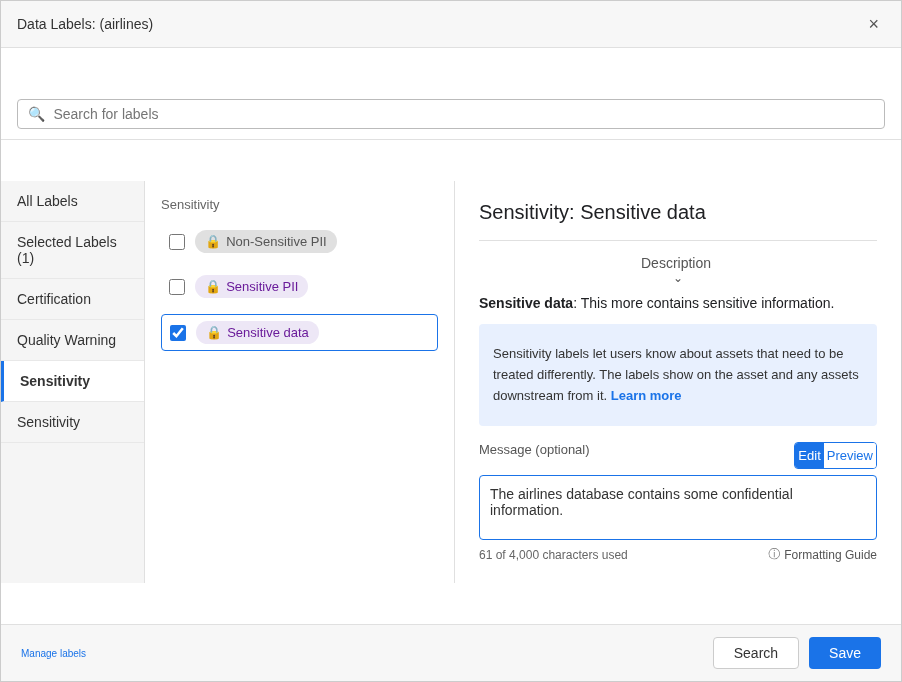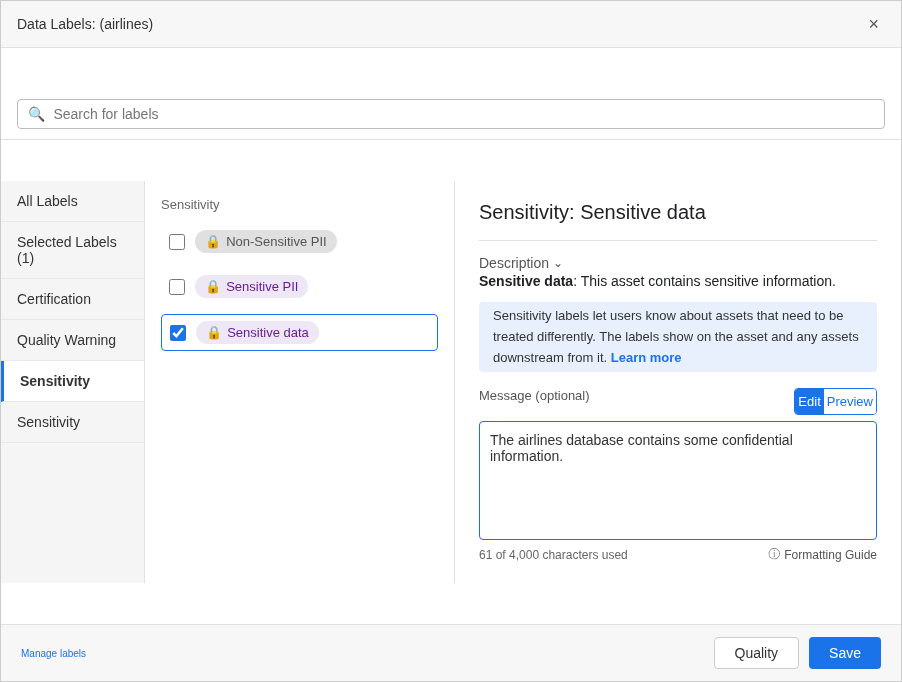--- a/index.html
+++ b/index.html
@@ -158,20 +158,22 @@
       margin-bottom: 16px;
     }
     .divider {
       border: none;
       border-top: 1px solid #e0e0e0;
       margin-bottom: 14px;
     }
     .description-row {
       display: flex;
       align-items: center;
+      margin-bottom: 8px;
+      flex-direction: column;
     }
     .description-label {
       font-size: 14px;
       color: #555;
       margin-right: 4px;
     }
     .chevron-icon {
       font-size: 12px;
       color: #555;
     }
@@ -180,21 +182,21 @@
       color: #202124;
       margin-bottom: 10px;
       line-height: 1.5;
     }
     .description-text strong {
       font-weight: 600;
     }
     .info-box {
       background: #e8f0fe;
       border-radius: 4px;
-      padding: 4px 14px;
+      padding: 20px 14px;
       font-size: 13px;
       color: #333;
       line-height: 1.6;
       margin-bottom: 16px;
     }
     .learn-more-link {
       color: #1a73e8;
       text-decoration: none;
       font-weight: 600;
       cursor: pointer;
@@ -371,21 +373,21 @@
     <div class="right-panel">
       <h2 class="detail-title">Sensitivity: Sensitive data</h2>
       <hr class="divider">
 
       <div class="description-row">
         <span class="description-label">Description</span>
         <span class="chevron-icon">⌄</span>
       </div>
 
       <p class="description-text">
-        <strong>Sensitive data</strong><span>: This asset contains sensitive information.</span>
+        <strong>Sensitive data</strong><span>: This more contains sensitive information.</span>
       </p>
 
       <div class="info-box">
         <span>Sensitivity labels let users know about assets that need to be treated differently. The labels show on the asset and any assets downstream from it.</span>
         <a class="learn-more-link">Learn more</a>
       </div>
 
       <div class="message-header">
         <span class="message-label">Message (optional)</span>
         <div class="tab-group">
@@ -402,17 +404,17 @@
           <span class="info-circle">ⓘ</span>
           <span>Formatting Guide</span>
         </span>
       </div>
     </div>
   </div>
 
   <div class="dialog-footer">
     <button class="manage-labels-link">Manage labels</button>
     <div class="footer-actions">
-      <button class="cancel-btn">Quality</button>
+      <button class="cancel-btn">Search</button>
       <button class="save-btn">Save</button>
     </div>
   </div>
 </div>
 
 </body></html>

